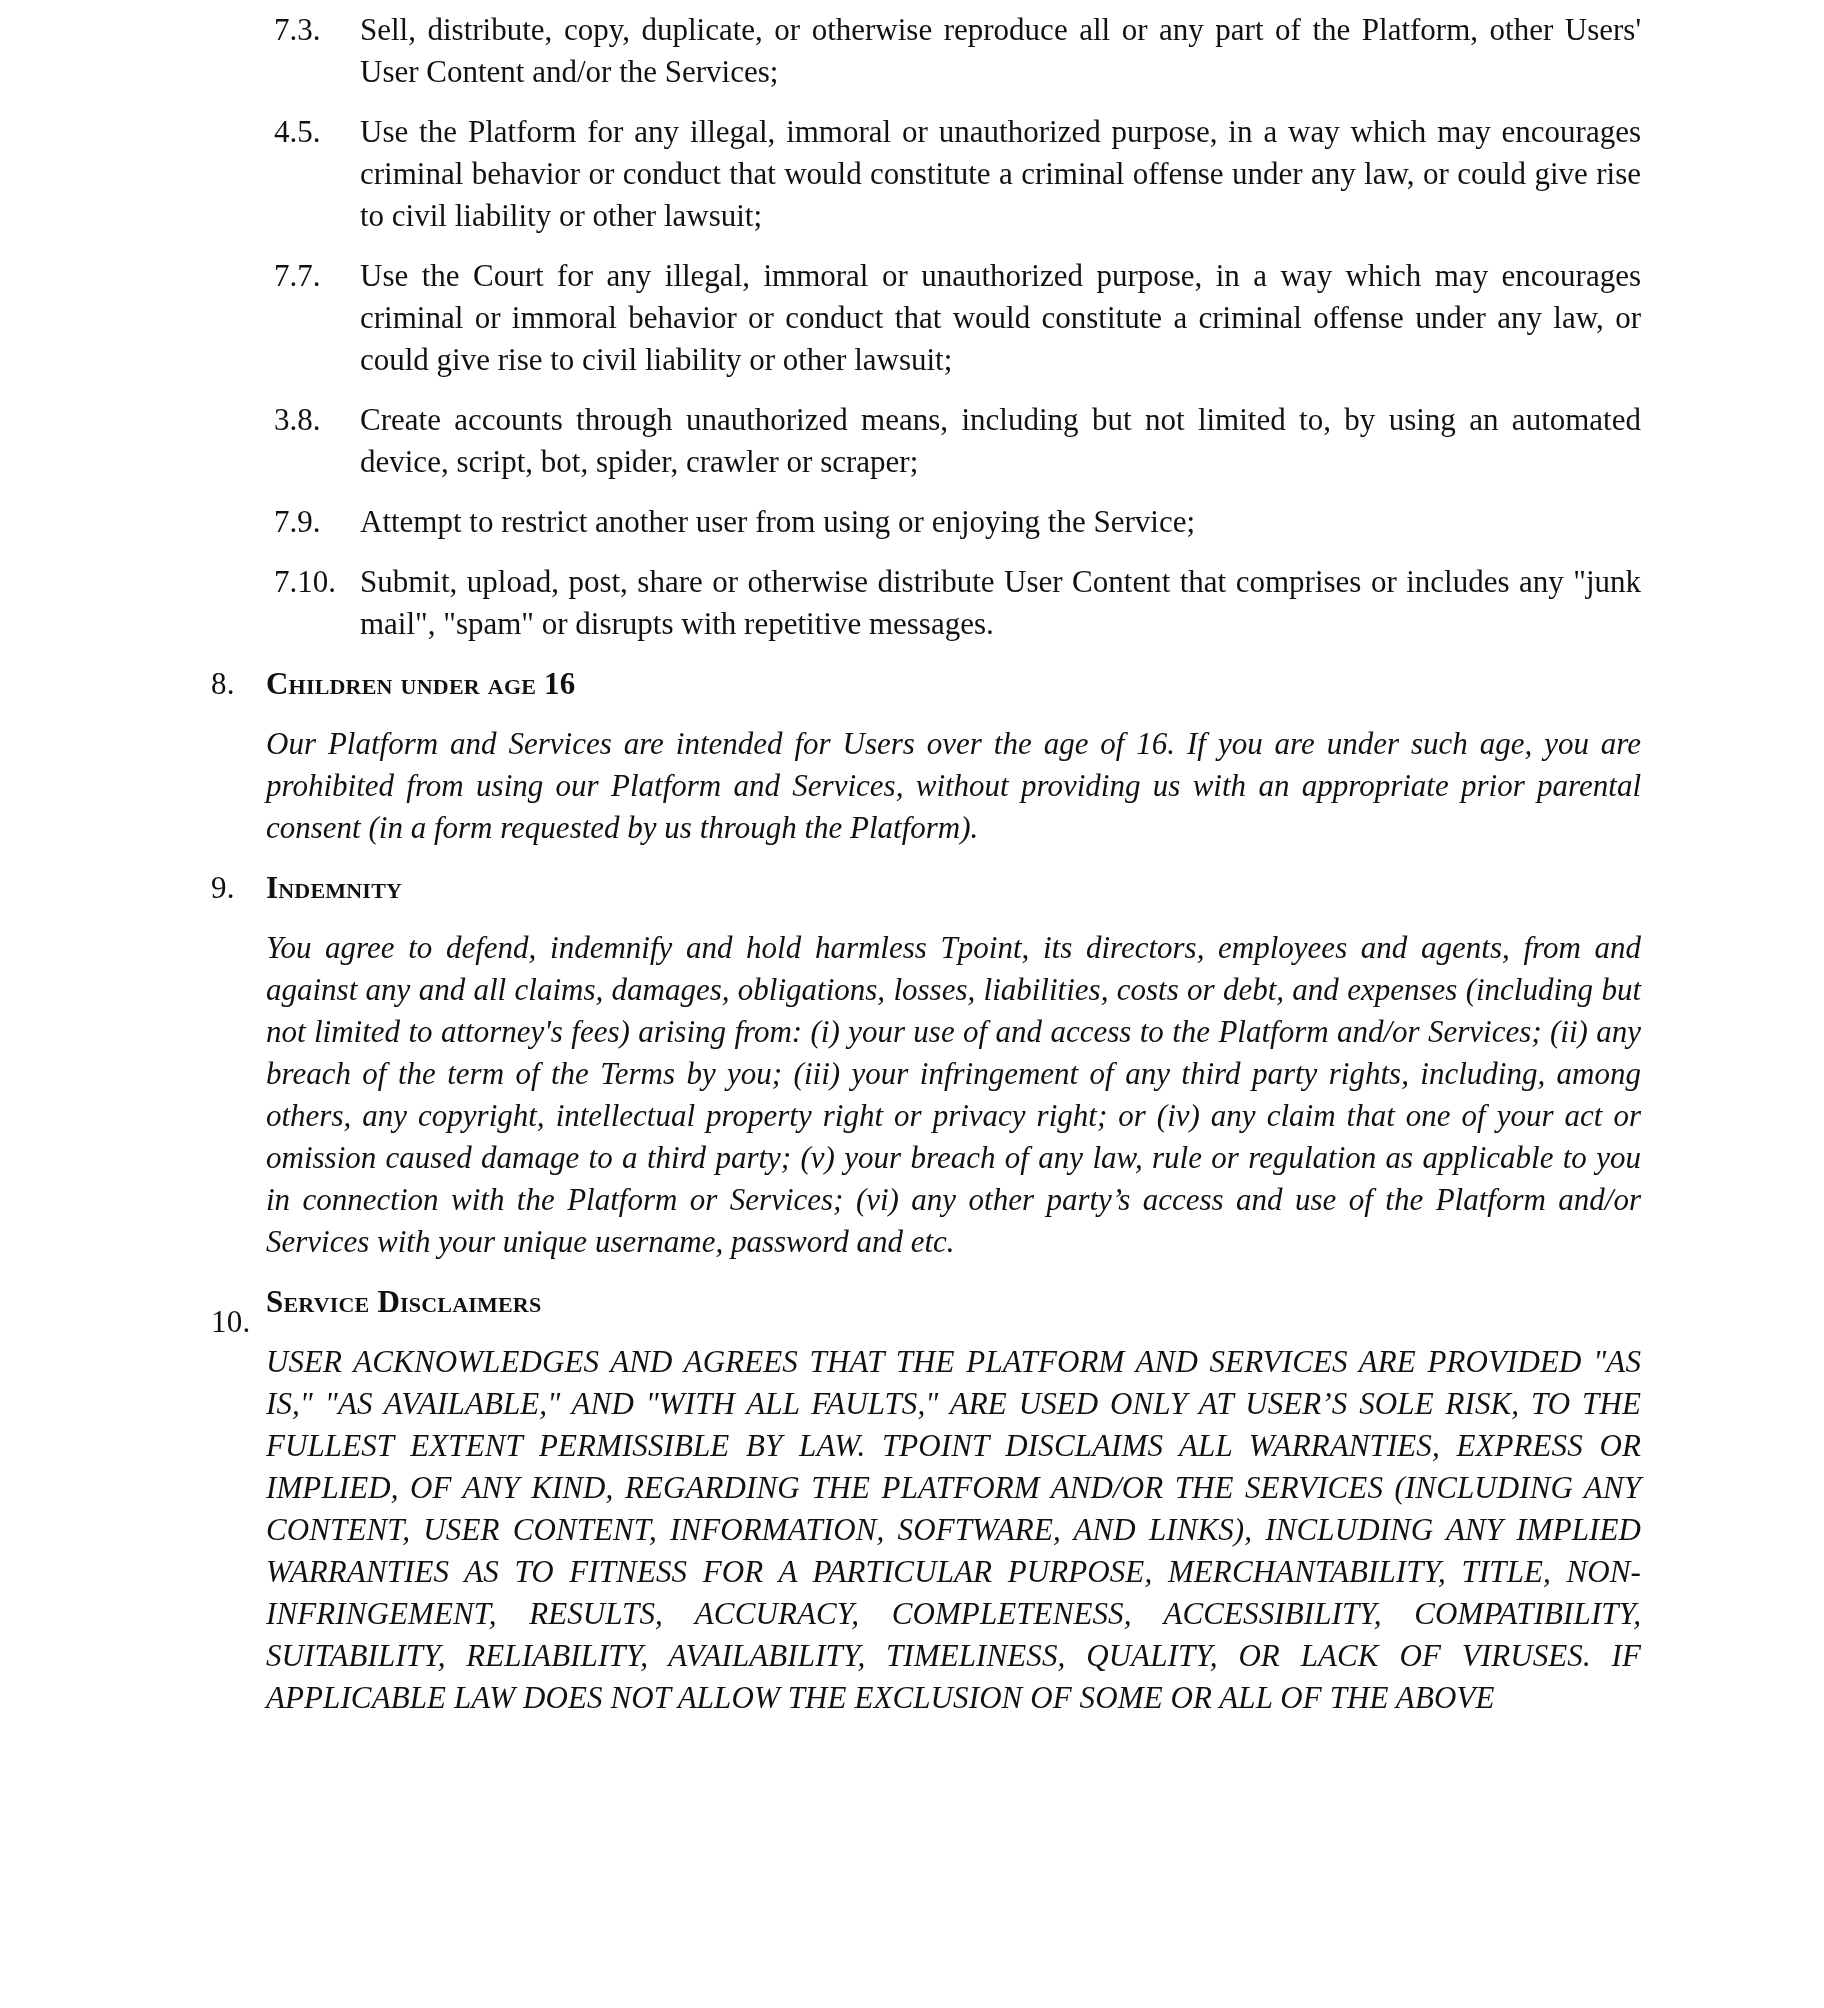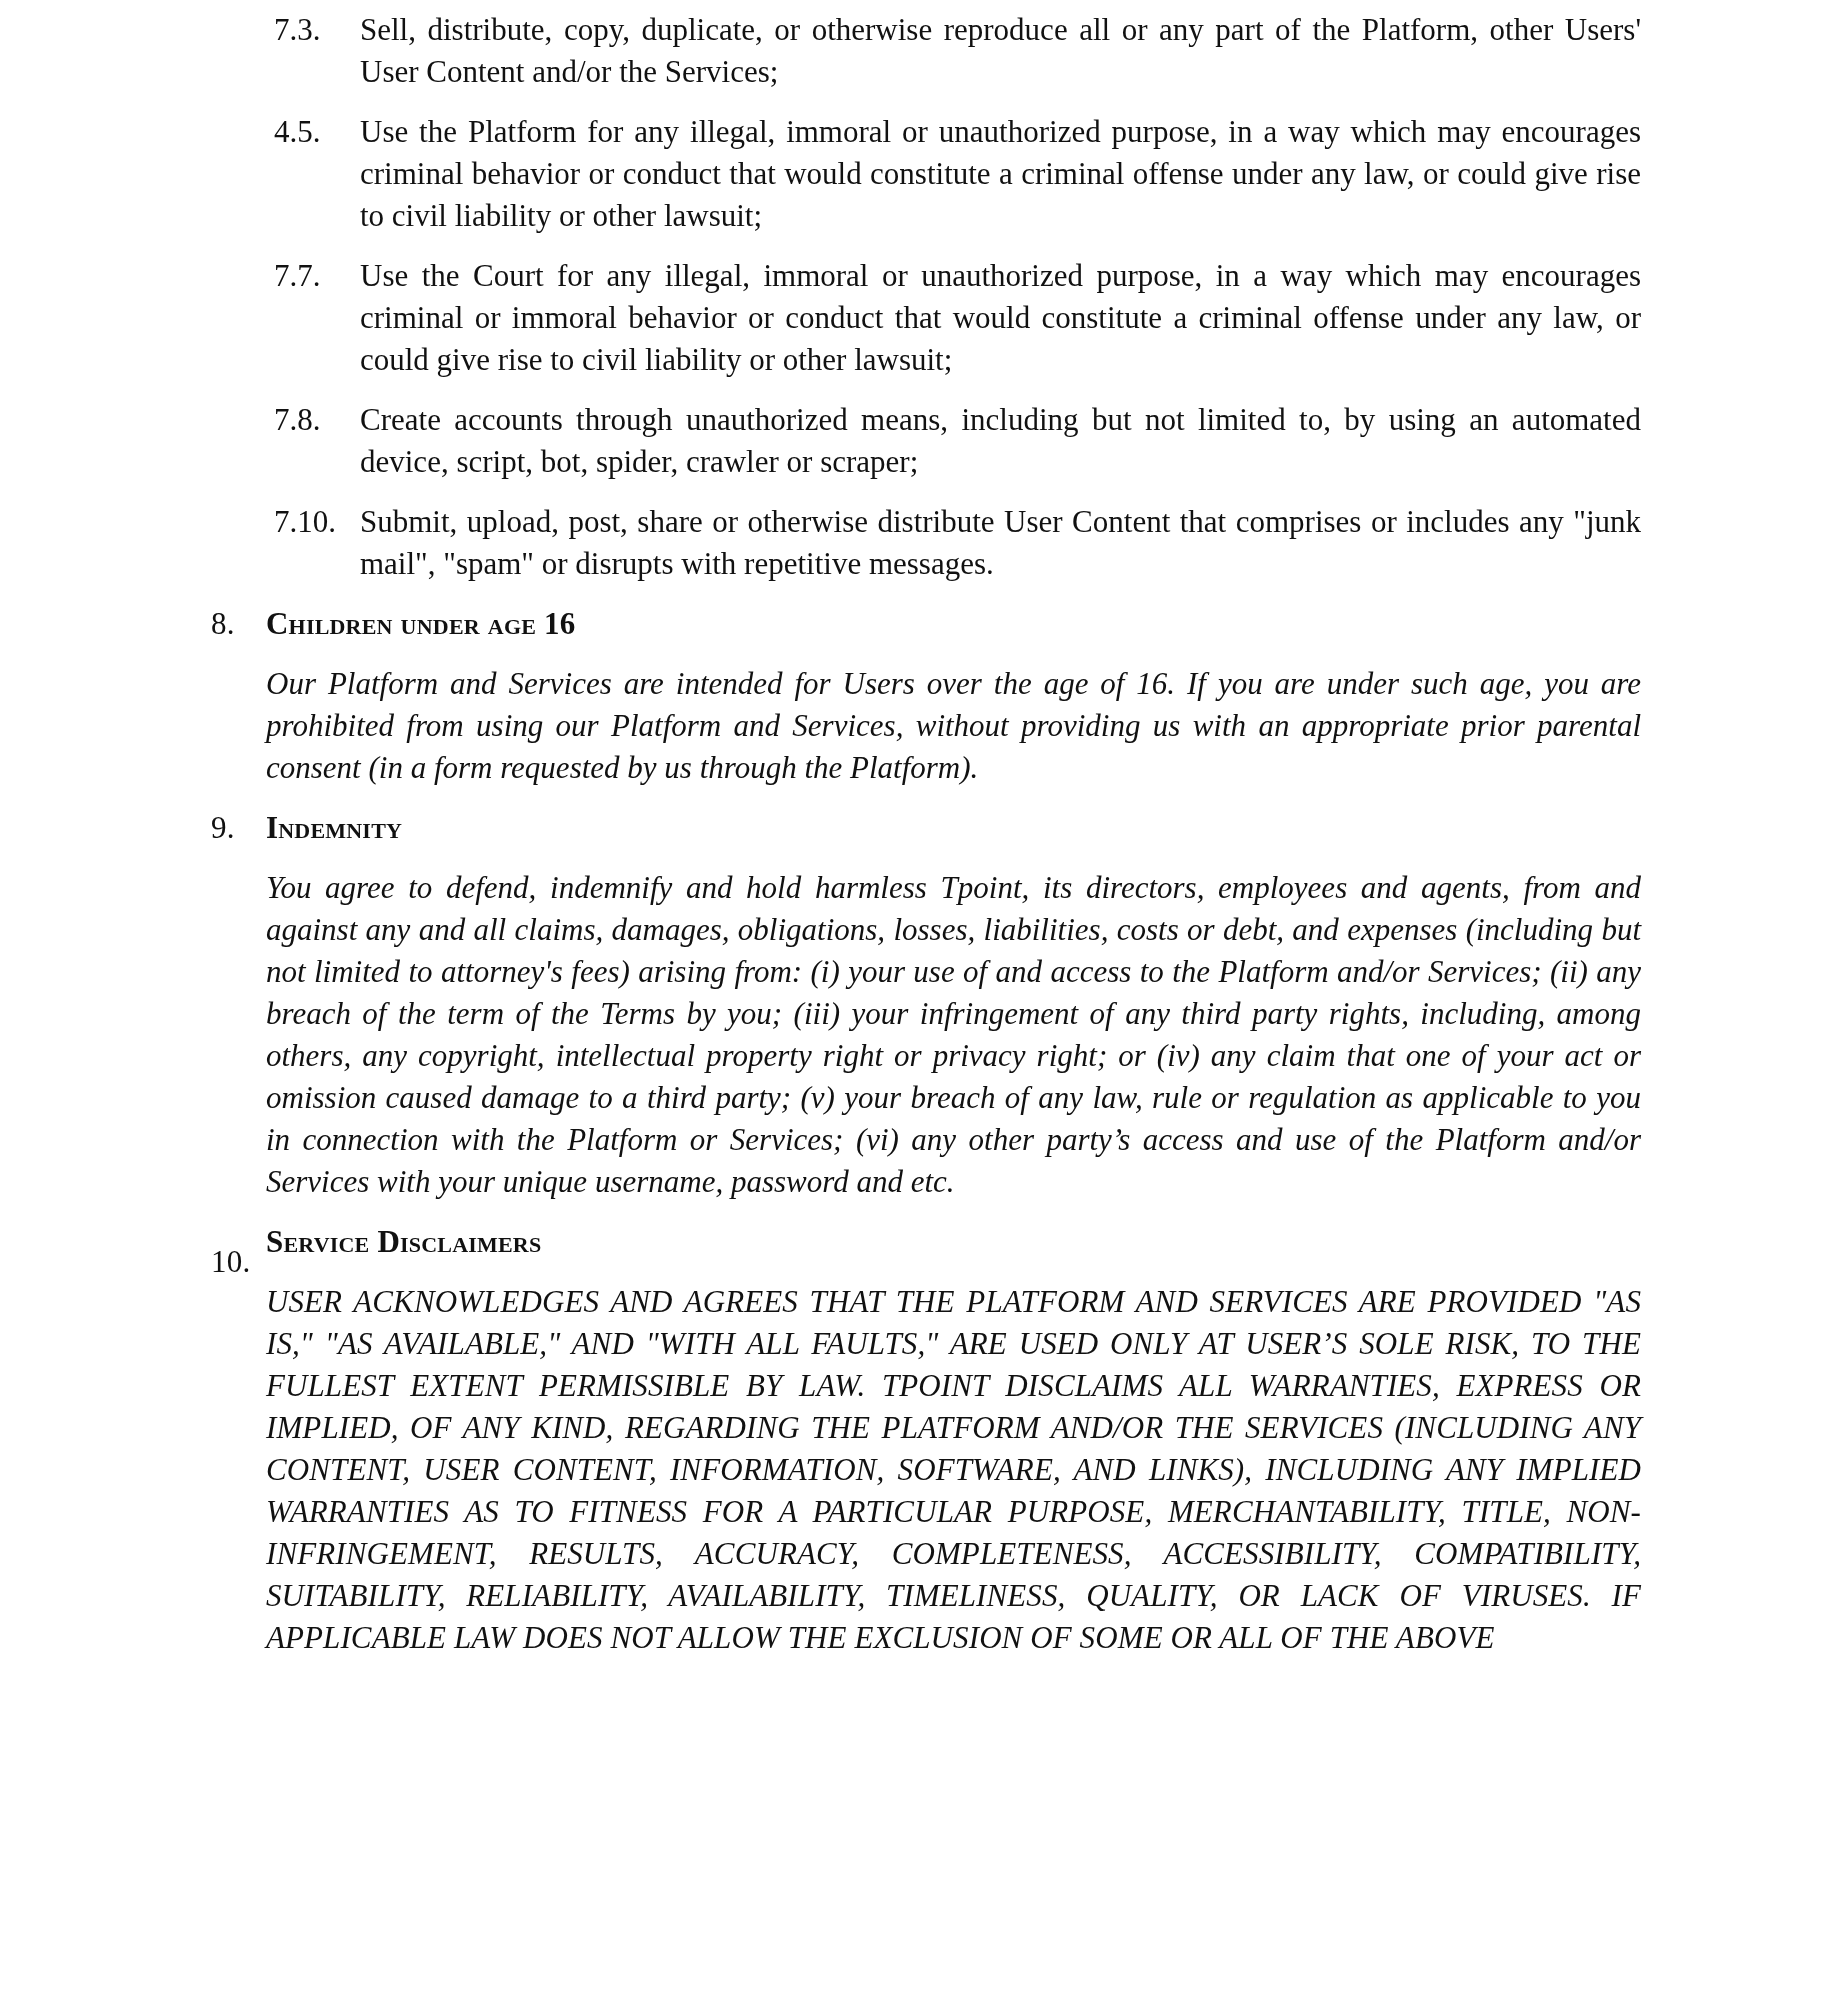--- a/index.html
+++ b/index.html
@@ -87,24 +87,28 @@
     <span class="sub-num">4.5.</span>
     <div class="sub-text">Use the Platform for any illegal, immoral or unauthorized purpose, in a way which may encourages criminal behavior or conduct that would constitute a criminal offense under any law, or could give rise to civil liability or other lawsuit;</div>
   </div>
 
   <div class="sub-item">
     <span class="sub-num">7.7.</span>
     <div class="sub-text">Use the Court for any illegal, immoral or unauthorized purpose, in a way which may encourages criminal or immoral behavior or conduct that would constitute a criminal offense under any law, or could give rise to civil liability or other lawsuit;</div>
   </div>
 
   <div class="sub-item">
-    <span class="sub-num">7.8.</span>
+    <span class="sub-num">3.8.</span>
     <div class="sub-text">Create accounts through unauthorized means, including but not limited to, by using an automated device, script, bot, spider, crawler or scraper;</div>
   </div>
 
+  <div class="sub-item">
+    <span class="sub-num">7.9.</span>
+    <div class="sub-text">Attempt to restrict another user from using or enjoying the Service;</div>
+  </div>
 
   <div class="sub-item">
     <span class="sub-num">7.10.</span>
     <div class="sub-text">Submit, upload, post, share or otherwise distribute User Content that comprises or includes any "junk mail", "spam" or disrupts with repetitive messages.</div>
   </div>
 
   <div class="section-heading">
     <span class="sec-num">8.</span>
     <span>Children under age 16</span>
   </div>

